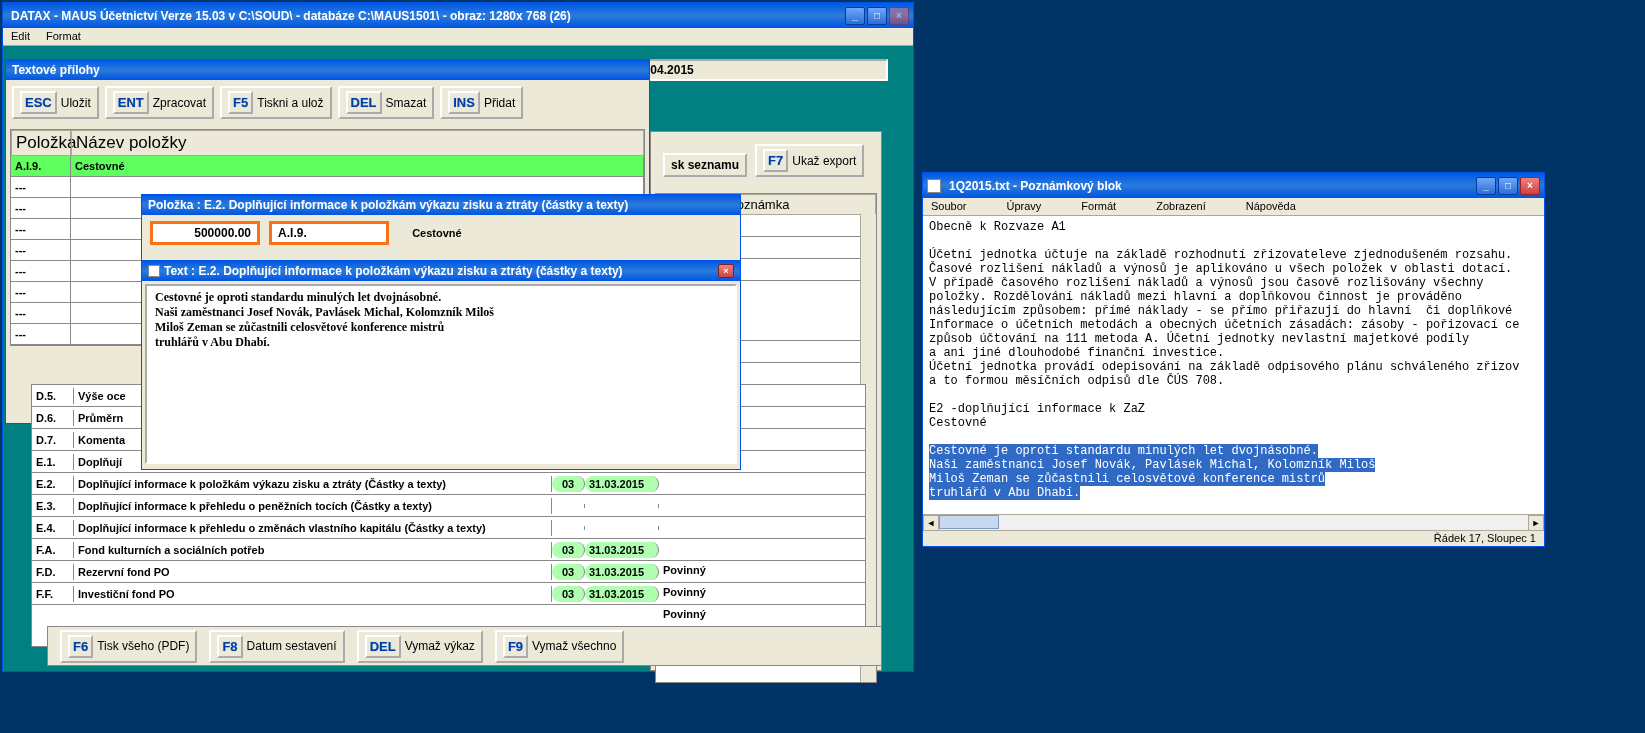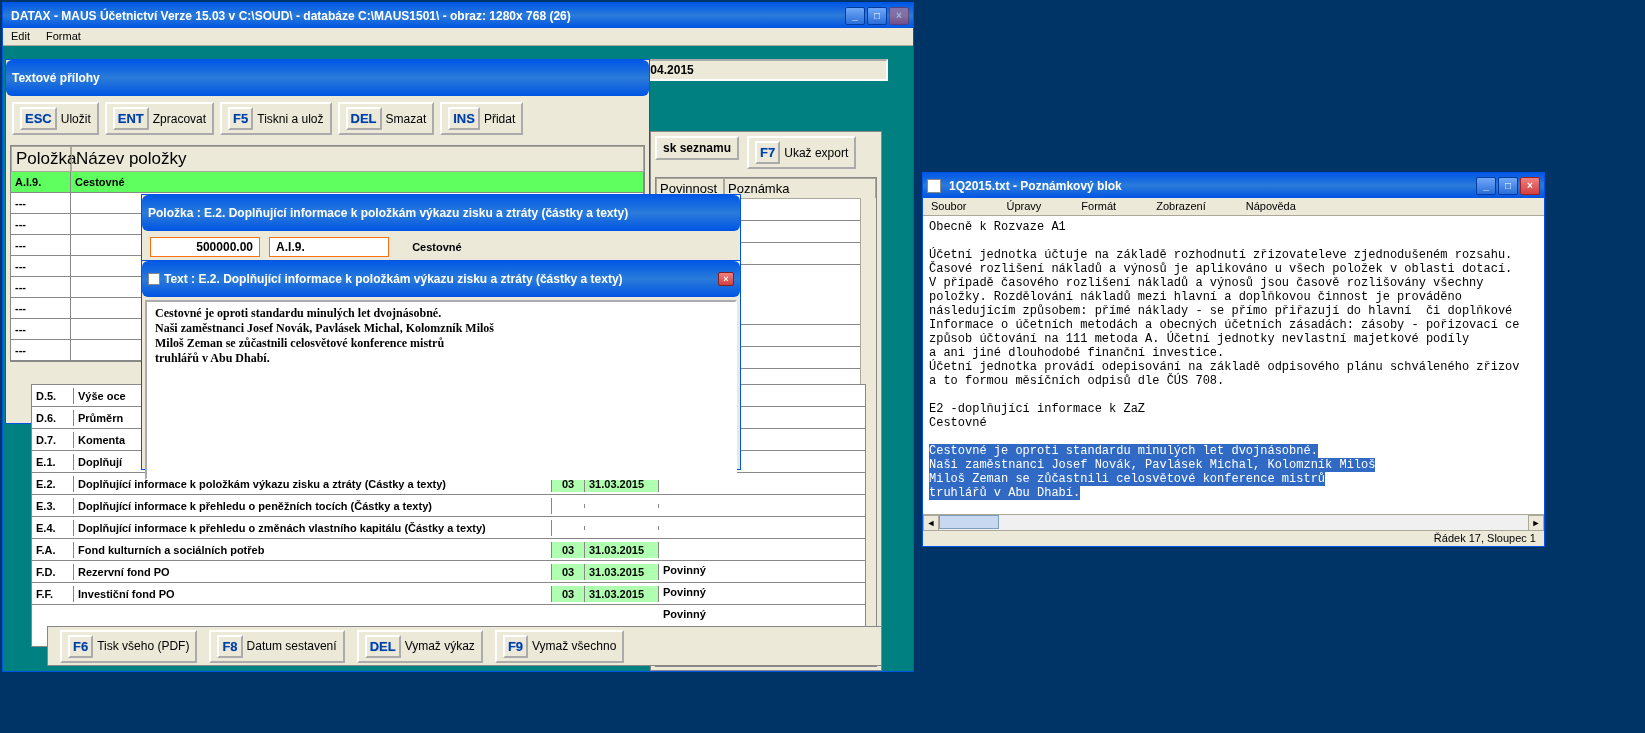--- a/index.html
+++ b/index.html
@@ -14,65 +14,65 @@
   .win-btn.close { background: linear-gradient(to bottom,#f08080,#d04040); border-color:#a02020; }
   .win-btn.disabled { opacity: 0.5; }
   
   .menubar { background: #ece9d8; height: 18px; display: flex; border-bottom: 1px solid #aca899; }
   .menu-item { padding: 2px 8px; cursor: pointer; }
   
   .workspace { background: #008080; position: relative; height: calc(100% - 43px); }
   
   
   .subwin { position: absolute; background: #ece9d8; border: 1px solid #0054e3; }
-  .subwin-title { background: linear-gradient(to bottom,#0058e6,#2b7bd9,#0054e3); height: 20px; color: #fff; font-weight: bold; font-size: 12px; padding: 18px 6px; display: flex; align-items:center;border-radius:6px; }
+  .subwin-title { background: linear-gradient(to bottom,#0058e6,#2b7bd9,#0054e3); height: 20px; color: #fff; font-weight: bold; font-size: 12px; padding: 2px 6px; display: flex; align-items:center; }
   
   .header-date { position: absolute; left: 580px; top: 13px; width: 305px; height: 22px; background:#ece9d8; border:2px inset #fff; font-weight:bold; font-size:12px; padding:2px 8px; }
   
   .prilohywin { left: 2px; top: 13px; width: 645px; height: 365px; }
   .toolbar { padding: 6px; display: flex; gap: 6px; background:#ece9d8; }
   .tbtn { display: flex; align-items: center; gap: 4px; background: #ece9d8; border: 2px outset #fff; padding: 3px 6px; cursor: pointer; font-size: 12px; }
   .tbtn .key { font-family: Arial Black, Arial; font-weight: 900; font-size: 13px; color: #0040a0; text-shadow: 0 0 1px #8af; border: 2px outset #fff; background:#ece9d8; padding: 2px 3px; }
   
   .grid { border: 1px solid #888; background: #fff; margin: 4px; }
   .grid-header { display: flex; background: #ece9d8; }
   .grid-header .gh { border: 1px solid #aca899; padding: 2px 4px; font-size: 17px; }
   .grid-row { display: flex; border-bottom: 1px solid #888; height: 21px; align-items: center; }
   .grid-cell { border-right: 1px solid #888; padding: 2px 4px; height: 100%; display:flex; align-items:center; }
   .row-sel { background: #5fff5f; }
   
   .polozkawin { left: 138px; top: 148px; width: 600px; height: 92px; z-index: 10; }
   .polozka-body { padding: 6px 8px; background:#ece9d8;}
-  .polozka-body .fld { display: inline-block; background:#fff; border:1px solid #f97316; padding:2px 6px; font-size:12px; }
+  .polozka-body .fld { display: inline-block; background:#fff; border:3px solid #f97316; padding:2px 6px; font-size:12px; }
   
   .textwin { left: 138px; top: 214px; width: 600px; height: 210px; z-index: 20; }
   .textwin .subwin-title { display:flex; justify-content: space-between; }
   .textwin .close-x { width:16px;height:14px;background:linear-gradient(to bottom,#f08080,#d04040);border:1px solid #802020;border-radius:2px;display:flex;align-items:center;justify-content:center;font-size:9px;font-weight:bold;cursor:pointer; }
   .textarea { background:#fff; border:2px inset #fff; margin:3px; height: calc(100% - 28px); padding:4px 8px; font-family: Tahoma; font-size:12px; font-weight:bold; color:#000; }
   .textarea .line { white-space: pre; }
   
   
   .rightpanel { position:absolute; left: 647px; top: 85px; width: 232px; height: 540px; background:#ece9d8; border:1px solid #888; }
-  .rightpanel .btnsrow { display:flex; gap:8px; padding:4px; align-items:flex-start; }
+  .rightpanel .btnsrow { display:flex; gap:8px; padding:12px; align-items:flex-end; }
   .rightpanel .gridarea { background:#fff; border:1px solid #888; margin:4px; height: 490px; overflow: hidden; position:relative;}
   .rightpanel .gh2 { display:flex; background:#ece9d8; }
   .rightpanel .gh2 div { border:1px solid #aca899; padding:2px 3px; font-size:13px; }
   .rightpanel .pozn-row { border-bottom:1px solid #888; padding:2px 4px; height:22px; display:flex; align-items:center;}
   .rightpanel .scrolly { position:absolute; right:0; top:20px; bottom:0; width:16px; background:#ece9d8; border-left:1px solid #aca899;}
   .rightpanel .gap { height:60px; border-bottom:1px solid #888;}
   
   
   .bottomgrid { position:absolute; left: 28px; top: 338px; width: 835px; height: 263px; background:#fff; border:1px solid #888;}
   .bottomgrid .bgrow { display:flex; border-bottom:1px solid #888; height:22px; align-items:center; font-size:11px; font-weight:bold; color:#000;}
   .bottomgrid .bgrow .c1 { width:42px; border-right:1px solid #888; padding:2px 4px;}
   .bottomgrid .bgrow .c2 { width:478px; border-right:1px solid #888; padding:2px 4px;}
   .bottomgrid .bgrow .c3 { width:33px; border-right:1px solid #888; padding:2px 4px; text-align:center;}
   .bottomgrid .bgrow .c4 { width:74px; border-right:1px solid #888; padding:2px 4px;}
   .bottomgrid .bgrow .c5 { width:60px; padding:2px 4px;margin-top:40px;}
-  .bottomgrid .bgrow.hi .c3, .bottomgrid .bgrow.hi .c4 { background:#b0ffb0; }
+  .bottomgrid .bgrow.hi .c3, .bottomgrid .bgrow.hi .c4 { background:#b0ffb0;border-radius:8px; }
   
   .bottombar { position:absolute; left: 44px; top: 580px; width:835px; height:40px; background:#ece9d8; display:flex; gap:12px; align-items:center; padding:4px 12px; border:1px solid #888;}
   
   
   .notepad { position: absolute; left: 922px; top: 172px; width: 623px; height: 375px; background:#fff; border:1px solid #0054e3; }
   .notepad .titlebar { font-size:12px; }
   .notepad .np-icon { width:14px;height:14px;background:#fff;border:1px solid #888;margin-right:4px;display:inline-block; }
   .notepad .menubar { background:#ece9d8;gap:24px; }
   .notepad .np-body { position:relative; height: calc(100% - 60px); background:#fff; font-family: 'Courier New', monospace; font-size: 12px; padding:4px 6px; overflow:hidden; white-space:pre; line-height:14px;}
   .notepad .sel { background:#316ac5; color:#fff; }

